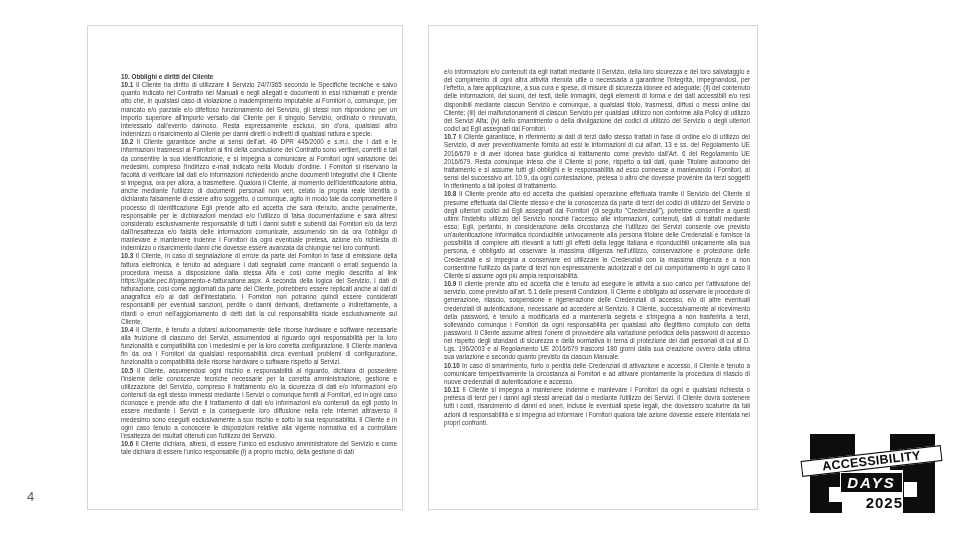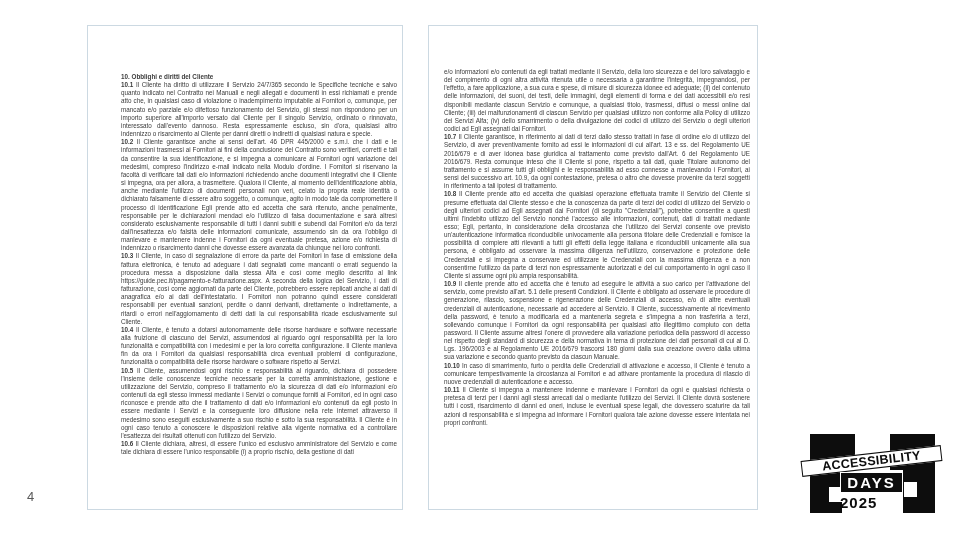--- a/index.html
+++ b/index.html
@@ -34,22 +34,22 @@
   .notch-right     { left:99px; top:50px; width:13px; height:15px; }
   .logo-banner { position:absolute; left:-4px; top:21px; width:141px; height:16px;
                  background:#ffffff; border:1.5px solid var(--logo-black,#0d0d0d);
                  transform:rotate(-6.5deg); display:flex; align-items:center; justify-content:center;
                  font-size:12.5px; font-weight:800; letter-spacing:0.3px;
                  color:var(--logo-black,#0d0d0d); box-sizing:border-box; z-index:3; }
   .logo-days { position:absolute; left:35px; top:40px; width:63px; height:21px;
                background:var(--logo-black,#0d0d0d); border:1.5px solid #ffffff;
                display:flex; align-items:center; justify-content:center;
                font-size:15px; font-weight:800; letter-spacing:2px; color:#ffffff;
-               box-sizing:border-box; z-index:3; }
-  .logo-year { position:absolute; left:35px; top:62px; width:63px; text-align:left;
+               box-sizing:border-box; z-index:3;font-style:italic; }
+  .logo-year { position:absolute; left:35px; top:62px; width:63px; text-align:right;
                font-size:15px; font-weight:800; letter-spacing:1px;
                color:var(--logo-black,#0d0d0d); z-index:3; }
 </style>
 </head>
 <body>
 
 <div class="slide">
 
   <div class="page page-left">
     <div class="page-text">

